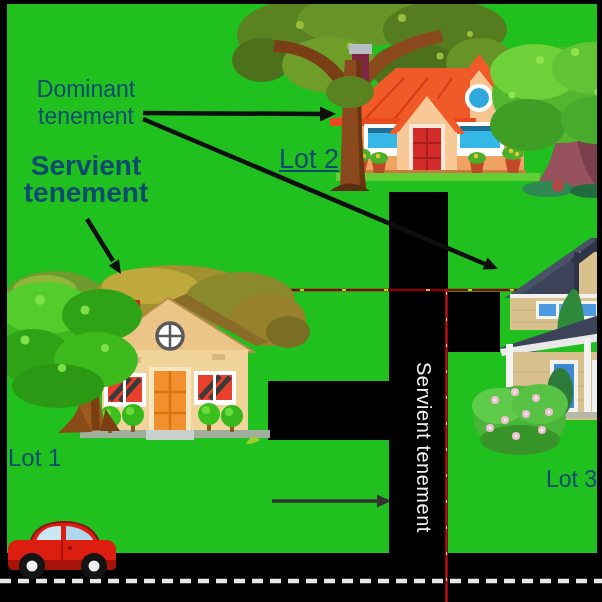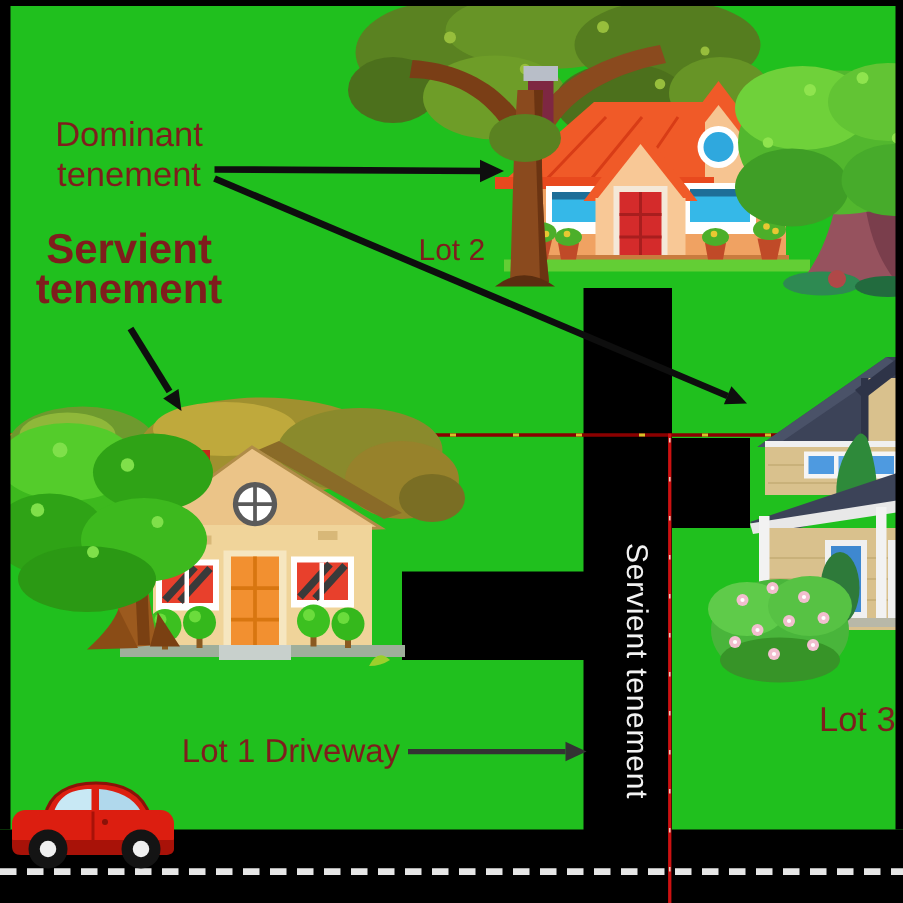--- a/index.html
+++ b/index.html
@@ -3,28 +3,28 @@
 <meta charset="utf-8">
 <style>
   html,body{margin:0;padding:0;background:#000;}
   .canvas{
     position:relative;width:602px;height:602px;overflow:hidden;
     background:#20C01E;
     font-family:"Liberation Sans", sans-serif;
   }
   .scene{position:absolute;left:0;top:0;width:602px;height:602px;}
   .label{
-    position:absolute;color:#7f1d1d;font-weight:500;
+    position:absolute;color:#0c4a6e;font-weight:500;
     font-family:"Liberation Sans", sans-serif;
   }
   .label.center{text-align:center;}
   .lbl-dominant{left:20px;top:76px;width:132px;font-size:23px;line-height:27px;}
   .lbl-servient{left:20px;top:152px;width:132px;font-size:28px;line-height:27px;font-weight:bold;}
   .lbl-lot1{left:8px;top:444px;font-size:24px;}
-  .lbl-lot2{left:279px;top:156px;font-size:20px;}
+  .lbl-lot2{left:279px;top:144px;font-size:27px;text-decoration:underline;}
   .lbl-lot3{left:546px;top:466px;font-size:23px;text-align:right;}
   .lbl-driveway{left:106px;top:486px;width:176px;font-size:22px;line-height:29px;}
   .lbl-strip{
     left:412px;top:362px;height:196px;
     writing-mode:vertical-rl;text-orientation:mixed;
     color:#F2F2F2;font-size:20px;letter-spacing:0.5px;font-weight:400;
   }
 </style>
 </head>
 <body>
@@ -332,21 +332,21 @@
   <div class="label center lbl-dominant">
     <div>Dominant</div>
     <div>tenement</div>
   </div>
 
   <div class="label center lbl-servient">
     <div>Servient</div>
     <div>tenement</div>
   </div>
 
+  <div class="label lbl-lot1">Lot 1</div>
   <div class="label lbl-lot2">Lot 2</div>
   <div class="label lbl-lot3">Lot 3</div>
 
   <div class="label center lbl-driveway">
-    <div>Lot 1 Driveway</div>
   </div>
 
   <div class="label lbl-strip">Servient tenement</div>
 </div>
 
 </body></html>

